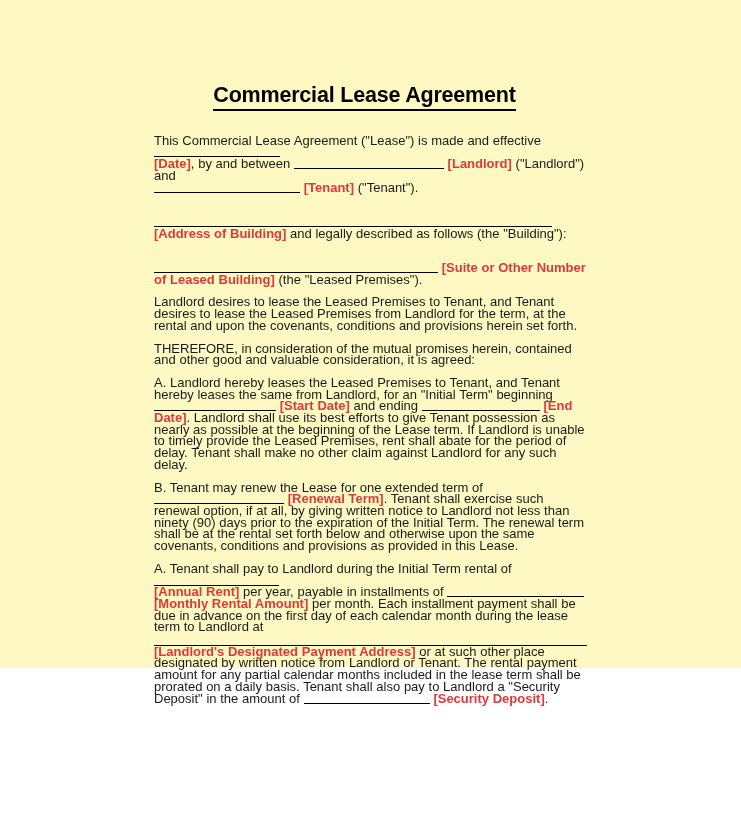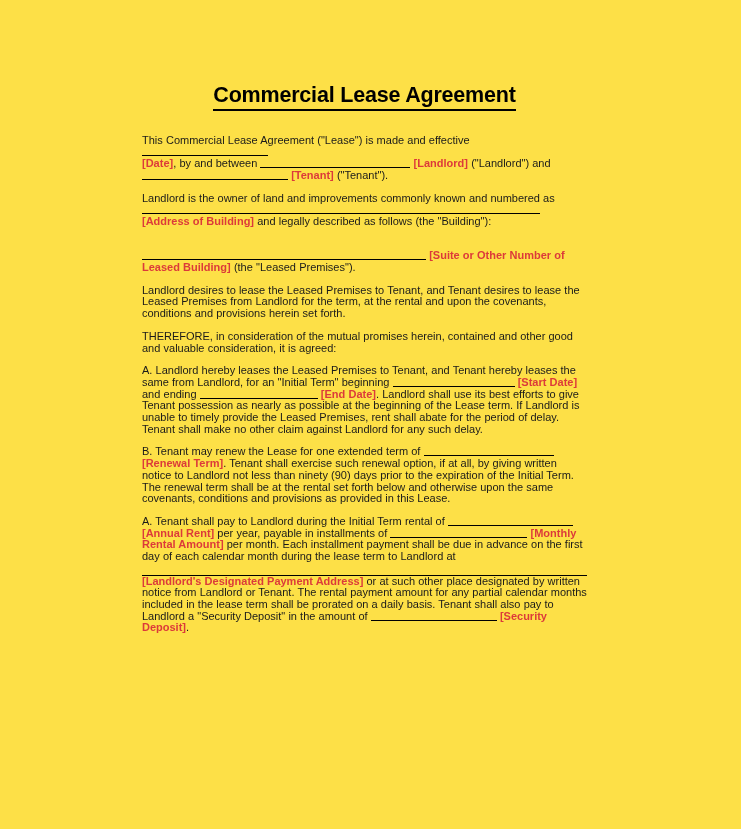--- a/index.html
+++ b/index.html
@@ -10,22 +10,22 @@
   body {
     width: 741px;
     height: 834px;
     font-family: "Liberation Sans", sans-serif;
     color: #1a1a1a;
     overflow: hidden;
   }
   .page {
     position: relative;
     width: 741px;
-    height: 829px;
-    background: #fde047;
+    height: 668px;
+    background: #fef9c3;
     box-sizing: border-box;
   }
   .doc-body {
     position: absolute;
     left: 142px;
     top: 83px;
     width: 445px;
   }
   .doc-title {
     text-align: center;
@@ -36,22 +36,22 @@
     margin: 0 0 26px 0;
     padding-bottom: 1px;
     line-height: 1.15;
     display: block;
   }
   .doc-title span {
     border-bottom: 2.2px solid #000000;
     padding-bottom: 2px;
   }
   p.para {
-    margin: 0 0 11px 0;
-    font-size: 11px;
+    margin: 0 0 11px 12px;
+    font-size: 13px;
     line-height: 11.7px;
     color: #1a1a1a;
     text-align: left;
     word-spacing: 0.1px;
   }
   .red {
     color: #dc3a3a;
     font-weight: bold;
   }
   .sect {
@@ -77,21 +77,21 @@
 </head>
 <body>
 
 <div class="page">
   <div class="doc-body">
 
     <h1 class="doc-title"><span>Commercial Lease Agreement</span></h1>
 
     <p class="para"><span>This Commercial Lease Agreement ("Lease") is made and effective</span><span class="blank" style="width:126px;"></span><br><span class="red">[Date]</span><span>, by and between</span> <span class="blank" style="width:150px;"></span> <span class="red">[Landlord]</span> <span>("Landlord") and</span><br><span class="blank" style="width:146px;"></span> <span class="red">[Tenant]</span> <span>("Tenant").</span></p>
 
-    <p class="para"><span>Landlord is the owner of land and improvements commonly known and numbered as</span><br><span class="blank" style="width:398px;"></span> <span class="red">[Address of Building]</span> <span>and legally described as follows (the "Building"):</span></p>
+    <p class="para"><br><span class="blank" style="width:398px;"></span> <span class="red">[Address of Building]</span> <span>and legally described as follows (the "Building"):</span></p>
 
 
     <p class="para"><br><span class="blank" style="width:284px;"></span> <span class="red">[Suite or Other Number of Leased Building]</span> <span>(the "Leased Premises").</span></p>
 
     <p class="para">Landlord desires to lease the Leased Premises to Tenant, and Tenant desires to lease the Leased Premises from Landlord for the term, at the rental and upon the covenants, conditions and provisions herein set forth.</p>
 
     <p class="para">THEREFORE, in consideration of the mutual promises herein, contained and other good and valuable consideration, it is agreed:</p>
 
 
     <p class="para"><span>A. Landlord hereby leases the Leased Premises to Tenant, and Tenant hereby leases the same from Landlord, for an "Initial Term" beginning</span> <span class="blank" style="width:122px;"></span> <span class="red">[Start Date]</span> <span>and ending</span> <span class="blank" style="width:118px;"></span> <span class="red">[End Date]</span><span>. Landlord shall use its best efforts to give Tenant possession as nearly as possible at the beginning of the Lease term. If Landlord is unable to timely provide the Leased Premises, rent shall abate for the period of delay. Tenant shall make no other claim against Landlord for any such delay.</span></p>

